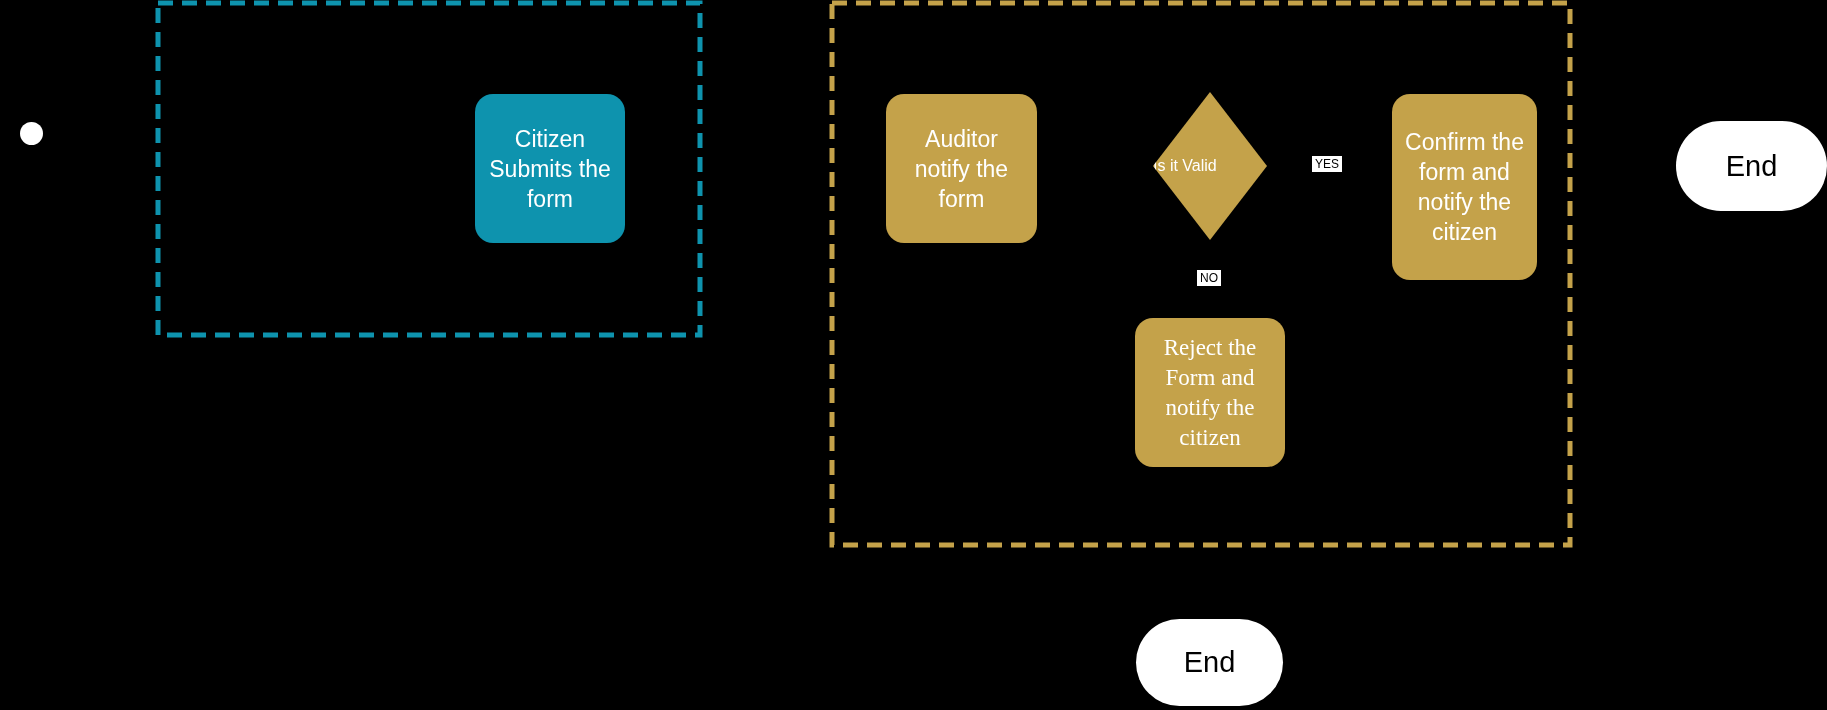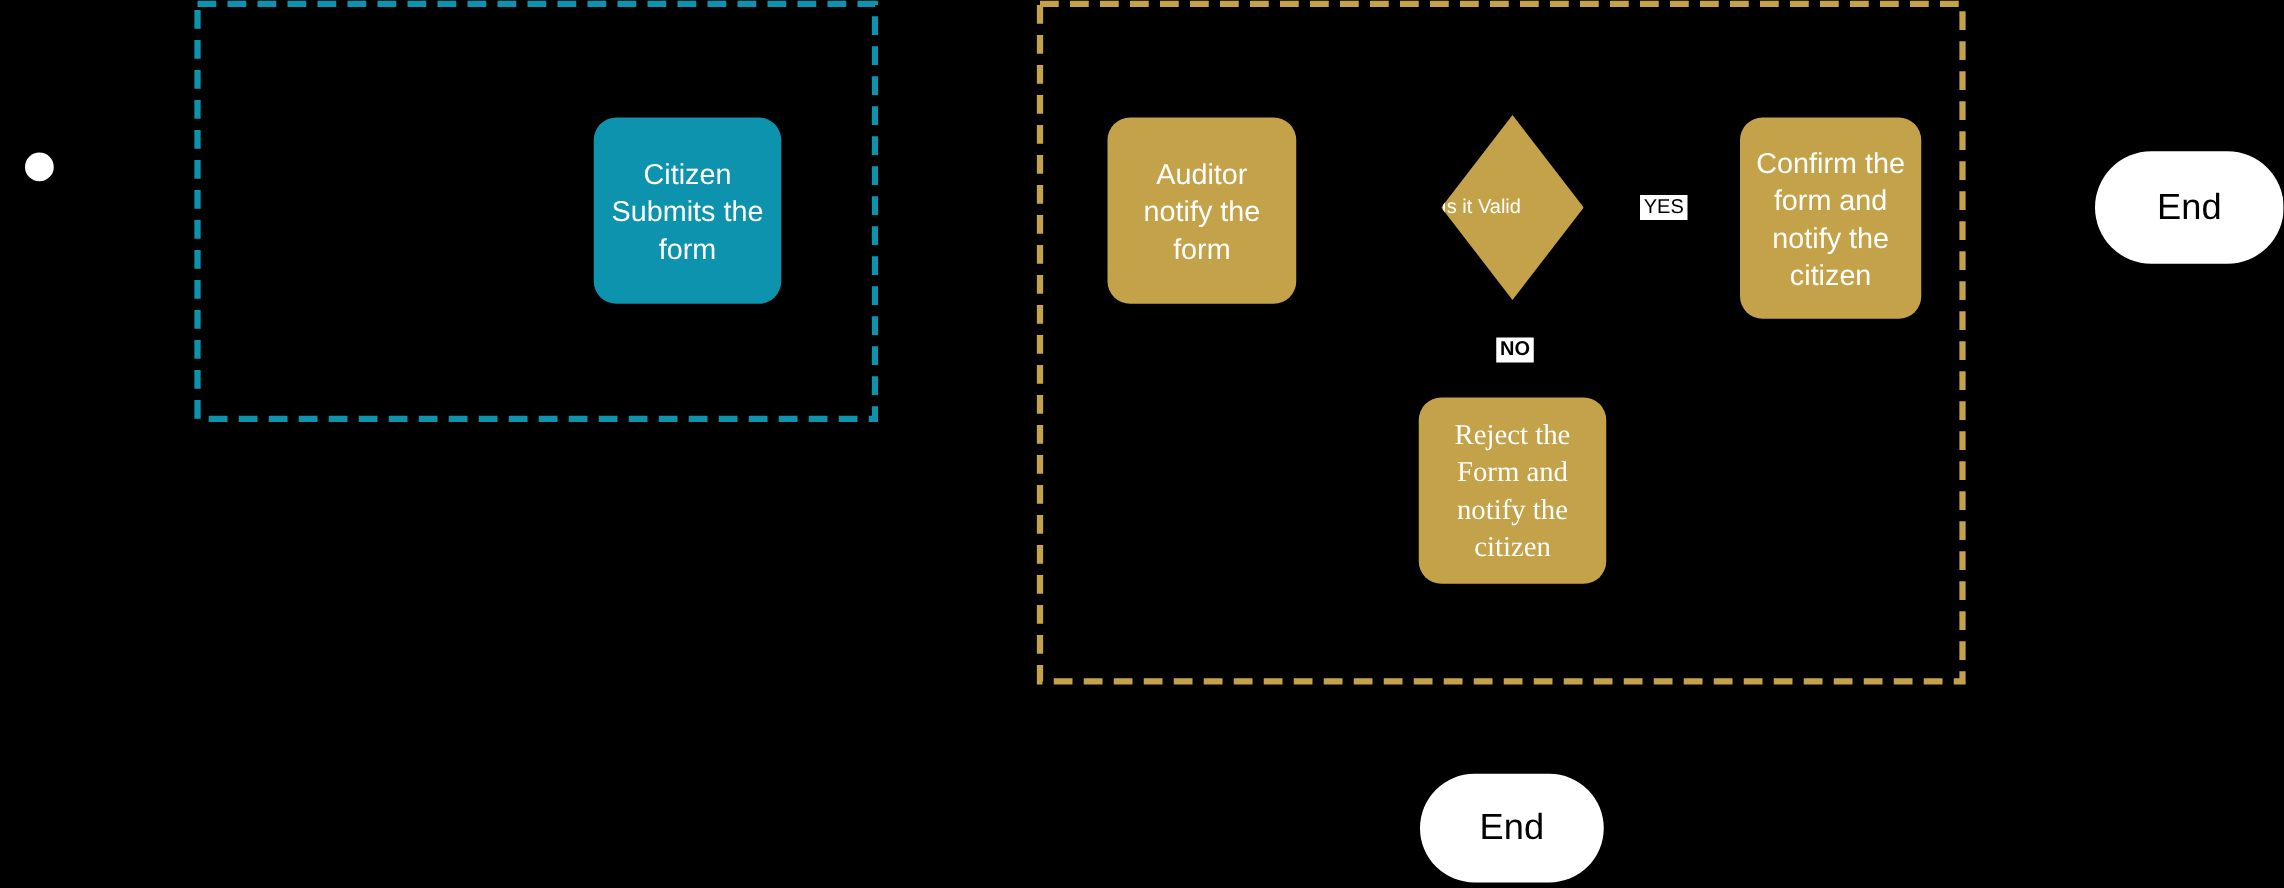--- a/index.html
+++ b/index.html
@@ -36,37 +36,37 @@
     display:flex;align-items:center;justify-content:center;
     text-align:center;color:var(--node_text);
     font-size:23px;line-height:30px;
     border-radius:18px;white-space:pre-line;
   }
   .node.teal{background:var(--teal);}
   .node.gold{background:var(--gold);}
   #n-fills{left:221px;top:94px;width:149px;height:149px;}
   #n-submits{left:475px;top:94px;width:150px;height:149px;}
   #n-auditor{left:886px;top:94px;width:151px;height:149px;}
-  #n-confirm{left:1392px;top:94px;width:145px;height:161px;}
+  #n-confirm{left:1392px;top:94px;width:145px;height:186px;}
   #n-reject{left:1135px;top:318px;width:150px;height:149px;font-family:Liberation Serif, serif;}
   .diamond{
     position:absolute;left:1153px;top:92px;width:114px;height:148px;
     background:var(--gold);
     clip-path:polygon(50% 0%,100% 50%,50% 100%,0% 50%);
     display:flex;align-items:center;
     color:var(--node_text);font-size:16px;text-align:center;
   }
   .edge-label{
     position:absolute;
     background:var(--label_bg);color:var(--label_text);
-    font-size:16px;line-height:1;padding:2px 3px;
+    font-size:12px;line-height:1;padding:2px 3px;
     font-weight:500;
   }
   #lbl-yes{left:1312px;top:156px;}
-  #lbl-no{left:1197px;top:270px;font-weight:bold;}
+  #lbl-no{left:1197px;top:270px;}
   .end-node{
     position:absolute;
     background:var(--end_bg);color:var(--end_text);
     display:flex;align-items:center;justify-content:center;
     font-size:29px;border-radius:999px;
   }
   #end-right{left:1676px;top:121px;width:151px;height:90px;}
   #end-bottom{left:1136px;top:619px;width:147px;height:87px;}
 </style>
 </head>

